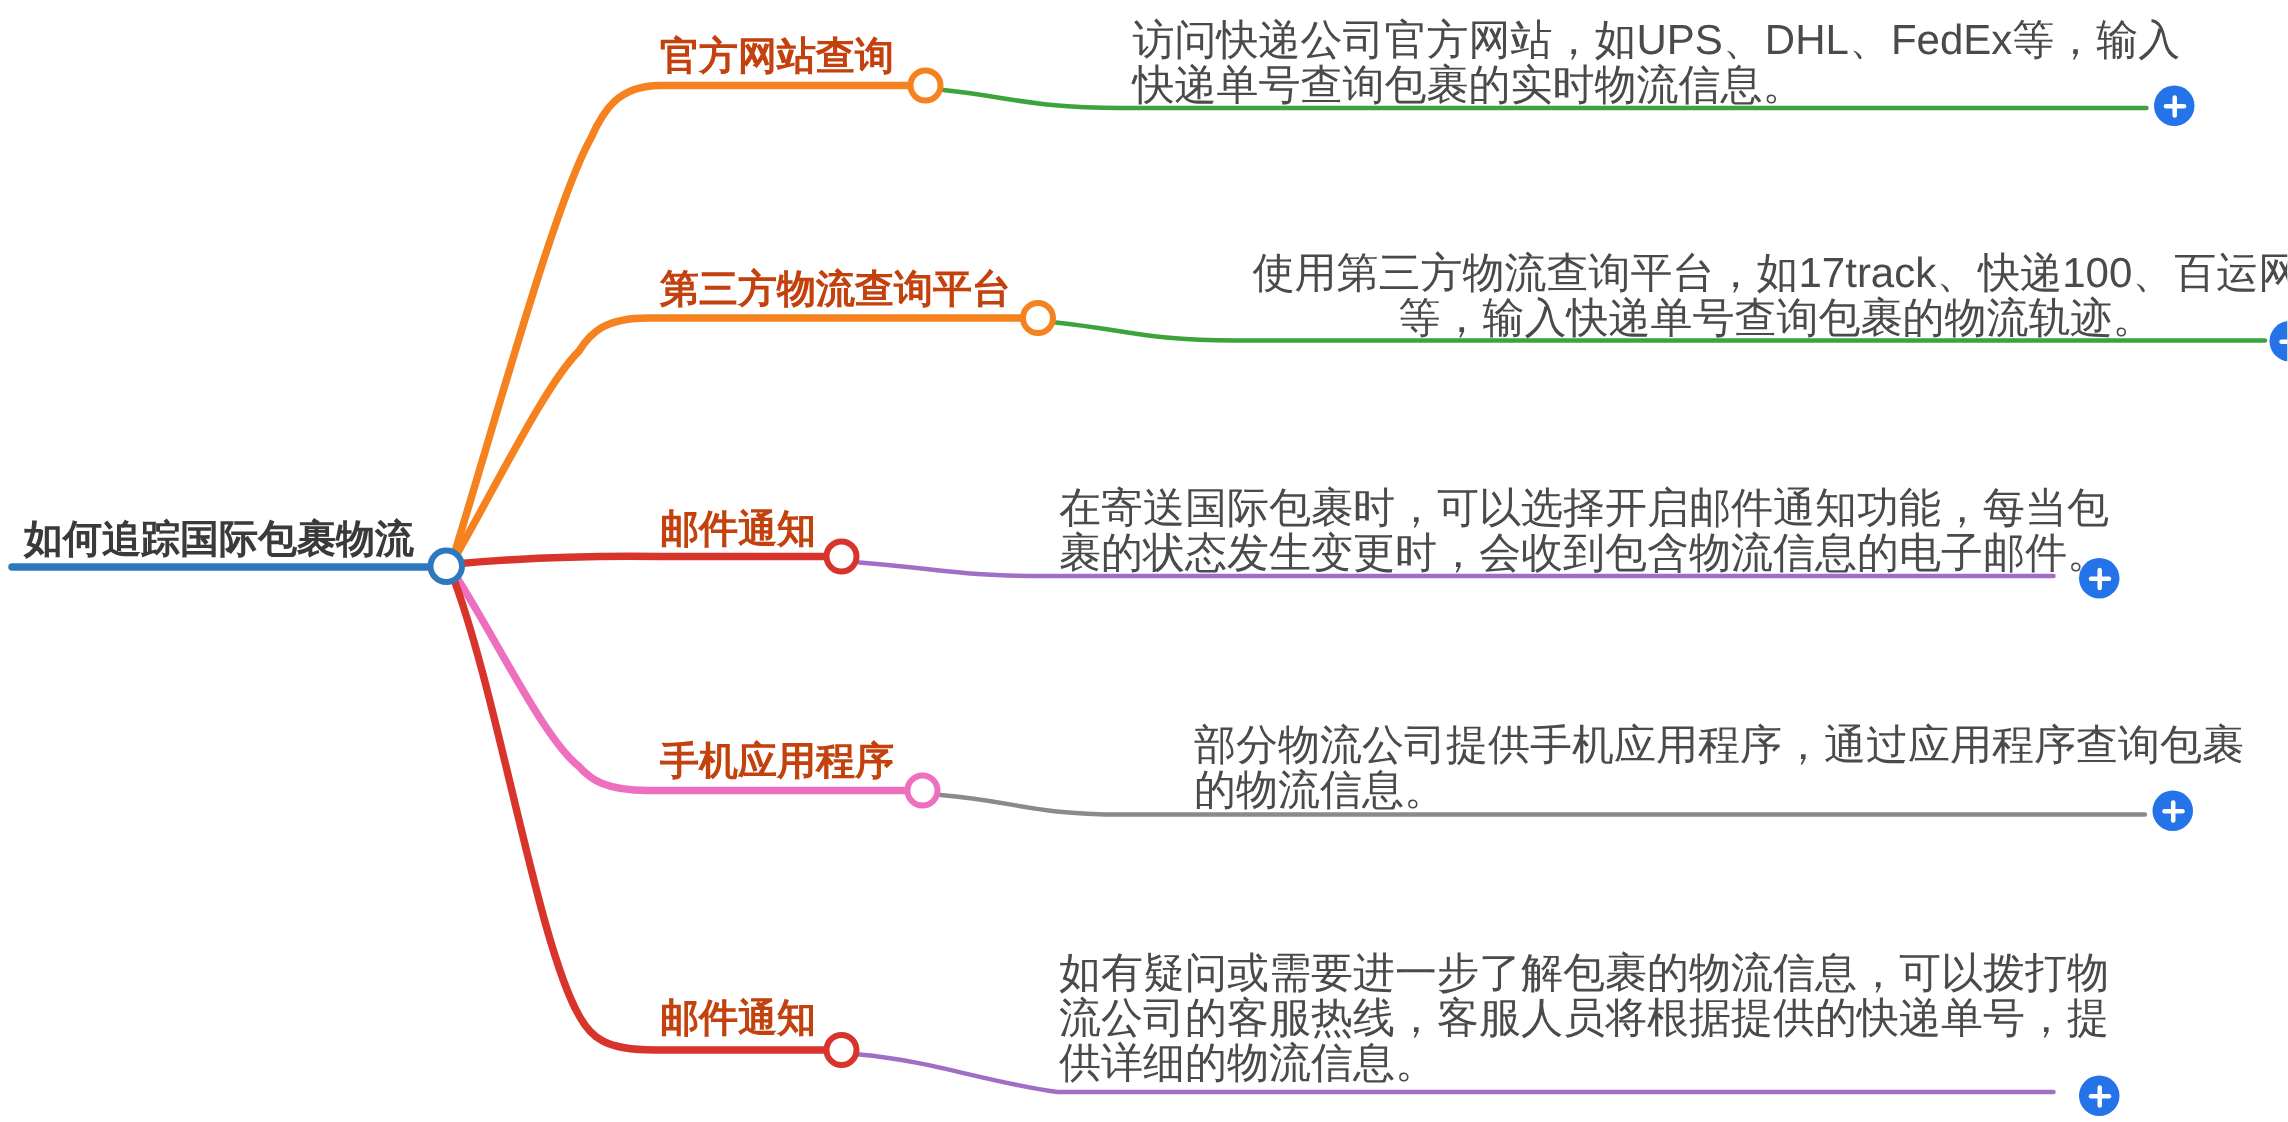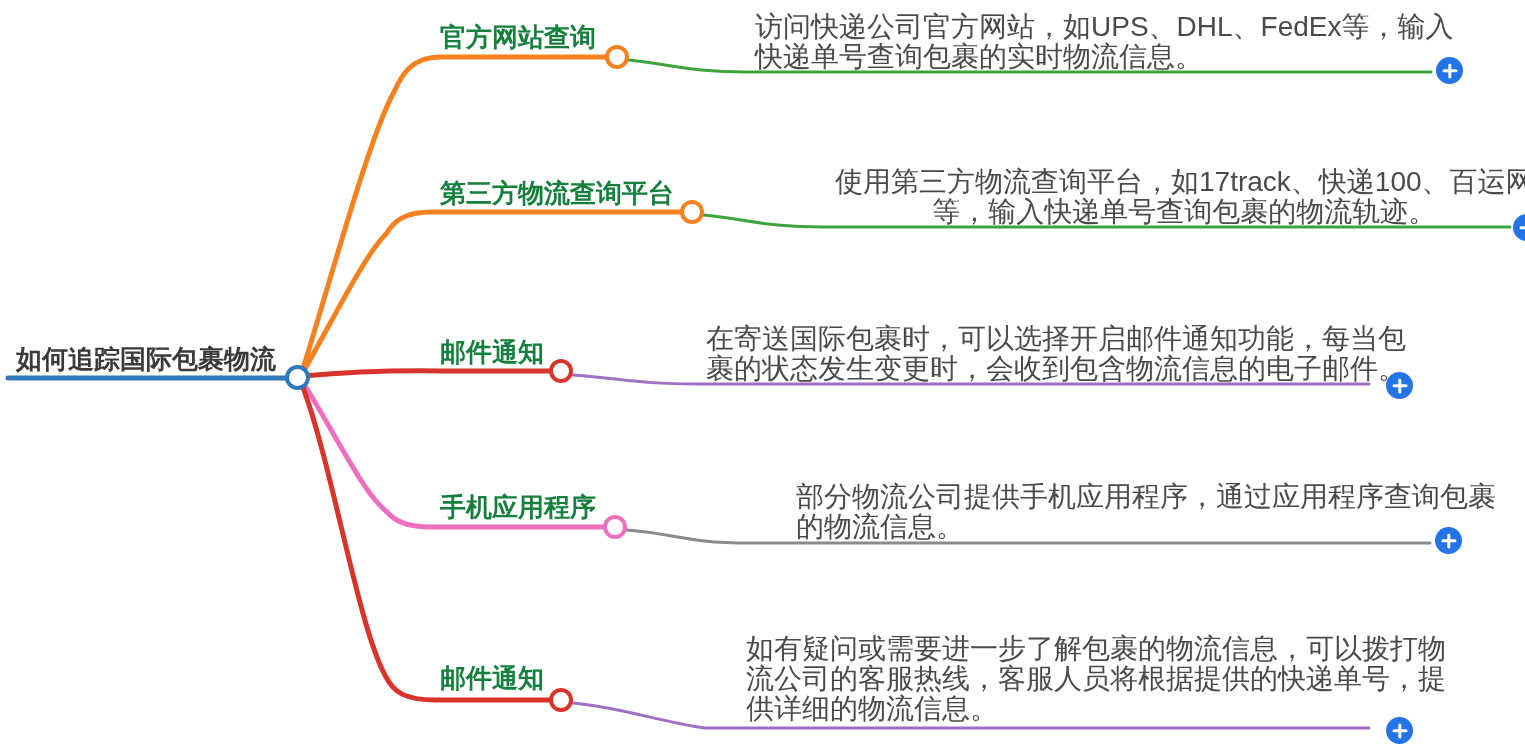--- a/index.html
+++ b/index.html
@@ -26,21 +26,21 @@
     content:"";position:absolute;background:#fff;border-radius:2px;
     transform:translate(-50%,-50%);
   }
   .plus-icon::before{width:15px;height:3.4px;left:0;top:0;}
   .plus-icon::after{width:3.4px;height:15px;left:0;top:0;}
   .root-label{
     position:absolute;z-index:2;font-size:26px;font-weight:bold;color:#3a3a3a;
     white-space:nowrap;line-height:32px;cursor:pointer;
   }
   .branch-label{
-    position:absolute;z-index:2;font-size:26px;font-weight:bold;color:#15803d;
+    position:absolute;z-index:2;font-size:26px;font-weight:bold;color:#c2410c;
     white-space:nowrap;line-height:32px;cursor:pointer;
   }
   .desc{
     position:absolute;z-index:2;font-size:28px;color:#4a4a4a;line-height:30px;
     cursor:pointer;
   }
   .desc div{white-space:nowrap;}
 </style>
 </head>
 <body>
@@ -74,21 +74,21 @@
   <div class="branch-label" style="left:440px;top:21px;">官方网站查询</div>
   <div class="node-circle ring orange" style="left:605px;top:45px;"></div>
   <div class="desc" style="left:755px;top:12px;">
     <div>访问快递公司官方网站，如UPS、DHL、FedEx等，输入</div>
     <div>快递单号查询包裹的实时物流信息。</div>
   </div>
   <div class="add-btn" style="left:1436px;top:57px;">
     <span class="plus-icon"></span>
   </div>
 
-  <div class="branch-label" style="left:440px;top:177px;">第三方物流查询平台</div>
+  <div class="branch-label" style="left:440px;top:177px;font-family:Liberation Serif, serif;">第三方物流查询平台</div>
   <div class="node-circle ring orange" style="left:680px;top:200px;"></div>
   <div class="desc" style="left:835px;top:167px;text-align:center;">
     <div>使用第三方物流查询平台，如17track、快递100、百运网</div>
     <div>等，输入快递单号查询包裹的物流轨迹。</div>
   </div>
   <div class="add-btn" style="left:1513px;top:214px;">
     <span class="plus-icon"></span>
   </div>
 
   <div class="branch-label" style="left:440px;top:336px;">邮件通知</div>
@@ -106,21 +106,21 @@
   <div class="desc" style="left:796px;top:482px;">
     <div>部分物流公司提供手机应用程序，通过应用程序查询包裹</div>
     <div>的物流信息。</div>
   </div>
   <div class="add-btn" style="left:1435px;top:527px;">
     <span class="plus-icon"></span>
   </div>
 
   <div class="branch-label" style="left:440px;top:662px;">邮件通知</div>
   <div class="node-circle ring red" style="left:549px;top:688px;"></div>
-  <div class="desc" style="left:706px;top:634px;margin-left:40px;">
+  <div class="desc" style="left:706px;top:634px;">
     <div>如有疑问或需要进一步了解包裹的物流信息，可以拨打物</div>
     <div>流公司的客服热线，客服人员将根据提供的快递单号，提</div>
     <div>供详细的物流信息。</div>
   </div>
   <div class="add-btn" style="left:1386px;top:717px;">
     <span class="plus-icon"></span>
   </div>
 
 </div>
 

